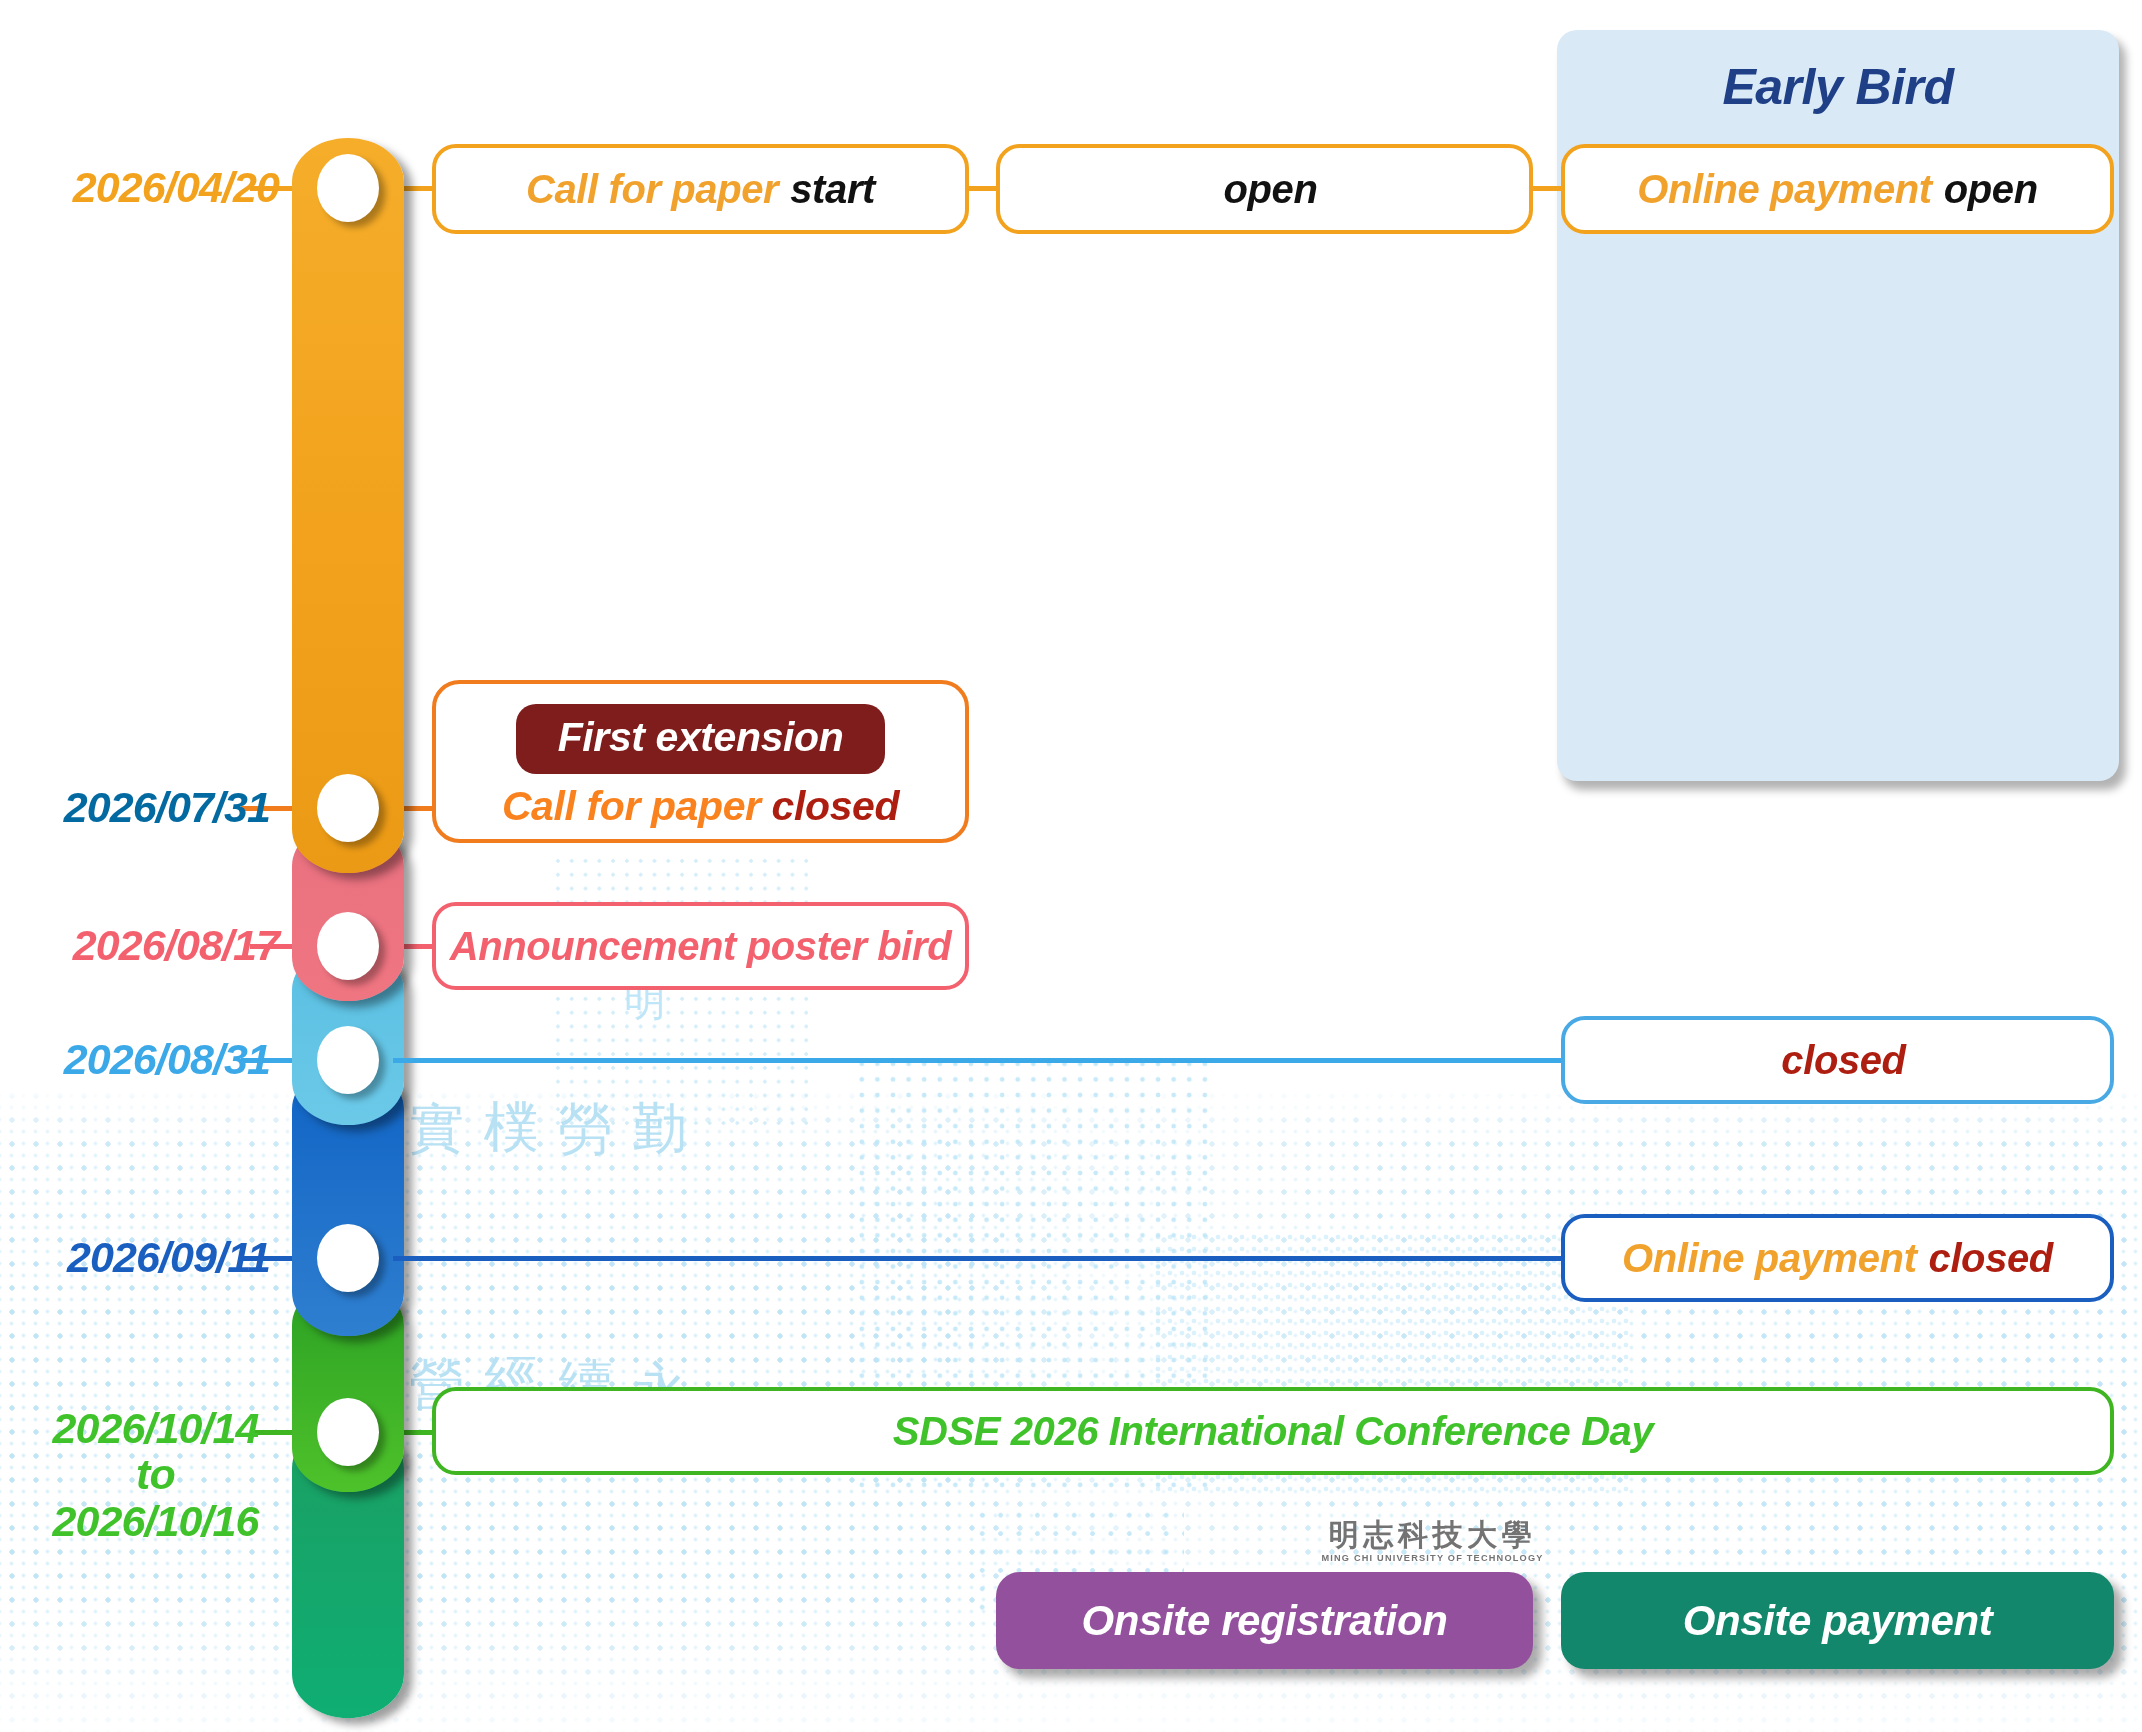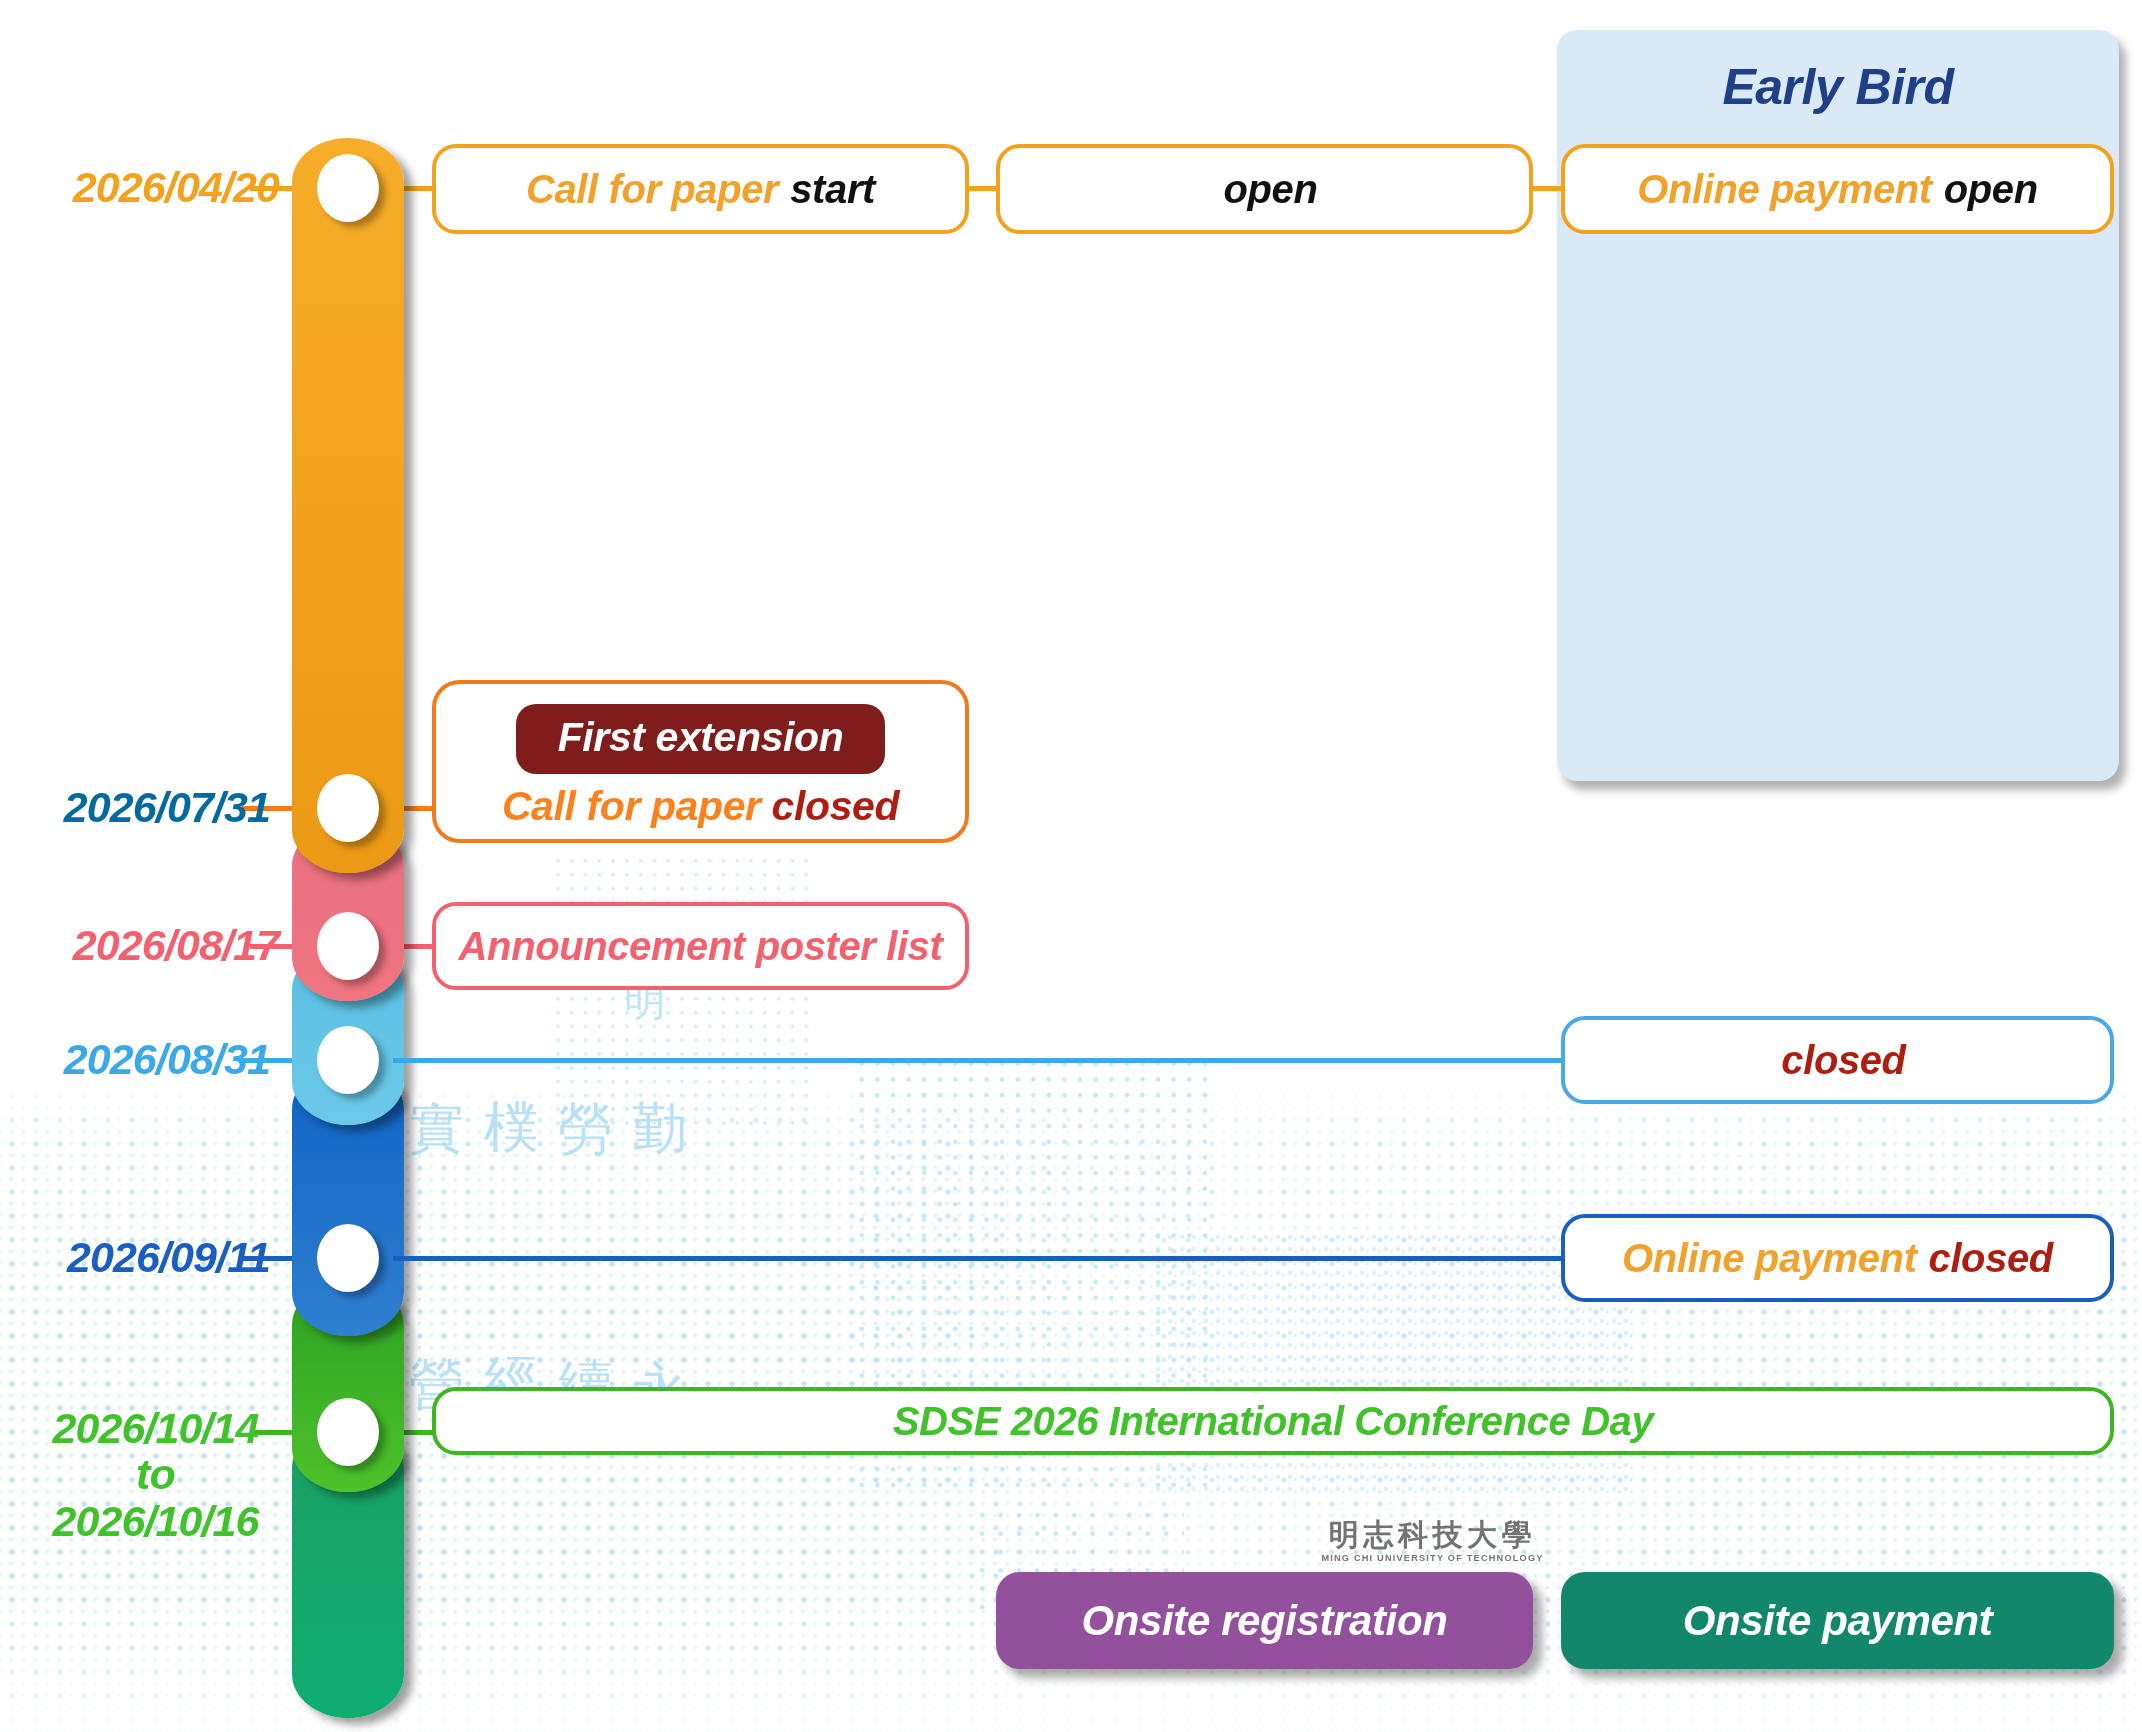--- a/index.html
+++ b/index.html
@@ -314,21 +314,21 @@
       <span style="color:#f9821f;">Call for paper</span>
       <span class="t2" style="color:#ad1e10;">closed</span>
     </div>
   </div>
 
   <div class="lead" style="left:250px;top:944px;width:55px;background:#f4616e;"></div>
   <div class="stub" style="left:393px;top:944px;width:44px;background:#f4616e;"></div>
   <div class="date" style="left:0px;top:921px;width:250px;color:#f4616e;">2026/08/17</div>
 
   <div class="box" style="left:432px;top:902px;width:537px;height:88px;border-width:4.6px;border-color:#f4616e;">
-    <span style="color:#f4616e;">Announcement poster list</span>
+    <span style="color:#f4616e;">Announcement poster bird</span>
   </div>
 
   <div class="lead" style="left:241px;top:1058px;width:64px;background:#3ba8e8;"></div>
   <div class="longline" style="left:393px;top:1058px;width:1173px;background:#3ba8e8;z-index:6;"></div>
   <div class="date" style="left:0px;top:1035px;width:241px;color:#3ba8e8;">2026/08/31</div>
 
   <div class="box" style="left:1561px;top:1016px;width:553px;height:88px;border-width:4.6px;border-color:#49a9e4;z-index:6;">
     <span class="t2" style="color:#ad1e10;">closed</span>
   </div>
 
@@ -342,21 +342,21 @@
   </div>
 
   <div class="lead" style="left:253px;top:1430px;width:52px;background:#3fb521;"></div>
   <div class="stub" style="left:393px;top:1430px;width:44px;background:#3fb521;"></div>
   <div class="date multi" style="left:0px;top:1405px;width:253px;color:#3fc22a;">
     <div>2026/10/14</div>
     <div>to</div>
     <div>2026/10/16</div>
   </div>
 
-  <div class="box" style="left:432px;top:1387px;width:1682px;height:68px;border-width:4.6px;border-color:#3fb521;">
+  <div class="box" style="left:432px;top:1387px;width:1682px;height:88px;border-width:4.6px;border-color:#3fb521;">
     <span style="color:#3fc22a;">SDSE 2026 International Conference Day</span>
   </div>
 
   <div class="onsite" style="left:996px;top:1572px;width:537px;height:97px;background:#93519d;">
     <span>Onsite registration</span>
   </div>
   <div class="onsite" style="left:1561px;top:1572px;width:553px;height:97px;background:#12876b;">
     <span>Onsite payment</span>
   </div>
 

